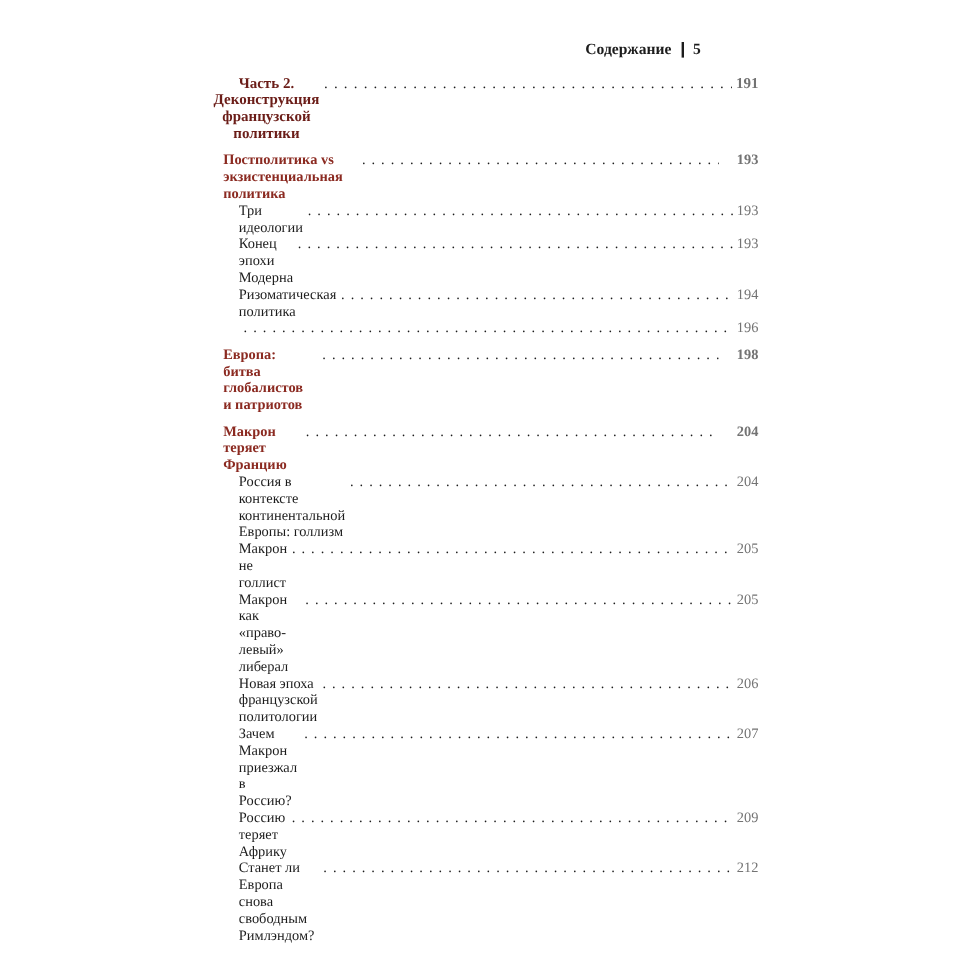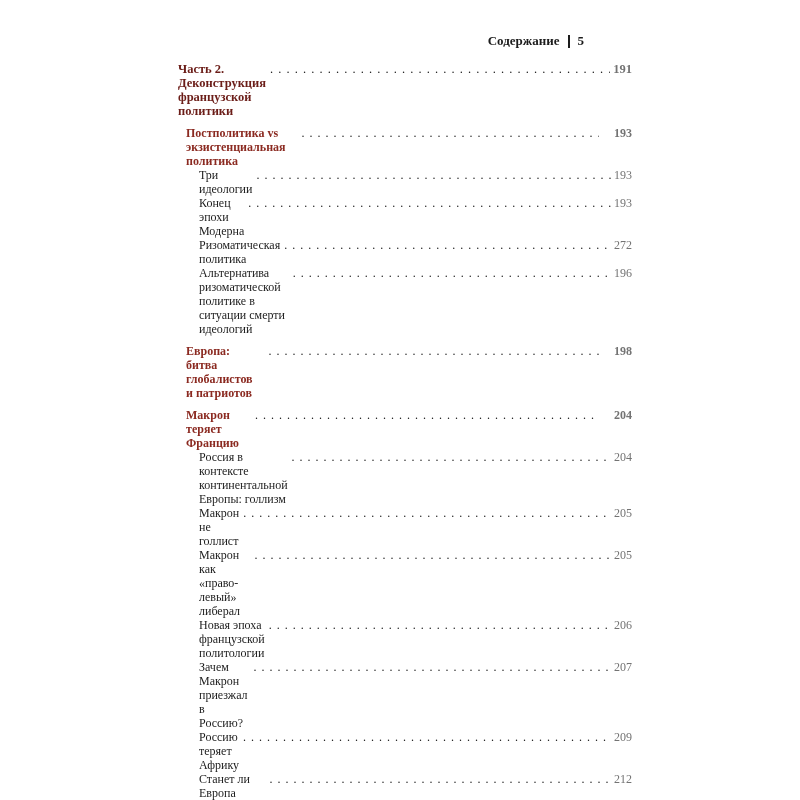--- a/index.html
+++ b/index.html
@@ -52,21 +52,21 @@
     margin-top: 8px;
   }
   .section .toc-line,
   .section .pre-line {
     padding-left: 8px;
     gap: 12px;
   }
   .item .toc-line {
     padding-left: 21px;
   }
-  .part .lbl { color: var(--part-color, #6b1d18); }
+  .part .lbl { color: var(--part-color, #6b1d18); text-align: center; }
   .section .lbl,
   .section .pre-line { color: var(--heading-color, #8b2a21); }
   .dots {
     flex: 1 1 auto;
     min-width: 10px;
     overflow: hidden;
     white-space: nowrap;
     margin: 0 3px 0 4px;
     font-weight: normal;
     color: #1c1c1c;
@@ -114,26 +114,25 @@
         <div class="toc-line">
           <span class="lbl">Конец эпохи Модерна</span>
           <span class="dots">. . . . . . . . . . . . . . . . . . . . . . . . . . . . . . . . . . . . . . . . . . . . . . . . . . . . . . . . . . . . . . . . . . . . . . . . . . . . . . . . . . . . . . . . . . . . . . . . . . . . . . . . . . . . . . . . . . . . . . . . . . . . . . . . . . . . . . . . . . . . . . . . . . . . . . . . . . . . . . . .</span>
           <span class="pg">193</span>
         </div>
       </div>
       <div class="toc-entry item">
         <div class="toc-line">
           <span class="lbl">Ризоматическая политика</span>
           <span class="dots">. . . . . . . . . . . . . . . . . . . . . . . . . . . . . . . . . . . . . . . . . . . . . . . . . . . . . . . . . . . . . . . . . . . . . . . . . . . . . . . . . . . . . . . . . . . . . . . . . . . . . . . . . . . . . . . . . . . . . . . . . . . . . . . . . . . . . . . . . . . . . . . . . . . . . . . . . . . . . . . .</span>
-          <span class="pg">272</span>
+          <span class="pg">194</span>
         </div>
       </div>
       <div class="toc-entry item">
         <div class="toc-line">
-          <span class="lbl">Альтернатива ризоматической политике в ситуации смерти идеологий</span>
           <span class="dots">. . . . . . . . . . . . . . . . . . . . . . . . . . . . . . . . . . . . . . . . . . . . . . . . . . . . . . . . . . . . . . . . . . . . . . . . . . . . . . . . . . . . . . . . . . . . . . . . . . . . . . . . . . . . . . . . . . . . . . . . . . . . . . . . . . . . . . . . . . . . . . . . . . . . . . . . . . . . . . . .</span>
           <span class="pg">196</span>
         </div>
       </div>
       <div class="toc-entry section">
         <div class="toc-line">
           <span class="lbl">Европа: битва глобалистов и патриотов</span>
           <span class="dots">. . . . . . . . . . . . . . . . . . . . . . . . . . . . . . . . . . . . . . . . . . . . . . . . . . . . . . . . . . . . . . . . . . . . . . . . . . . . . . . . . . . . . . . . . . . . . . . . . . . . . . . . . . . . . . . . . . . . . . . . . . . . . . . . . . . . . . . . . . . . . . . . . . . . . . . . . . . . . . . .</span>
           <span class="pg">198</span>
         </div>

